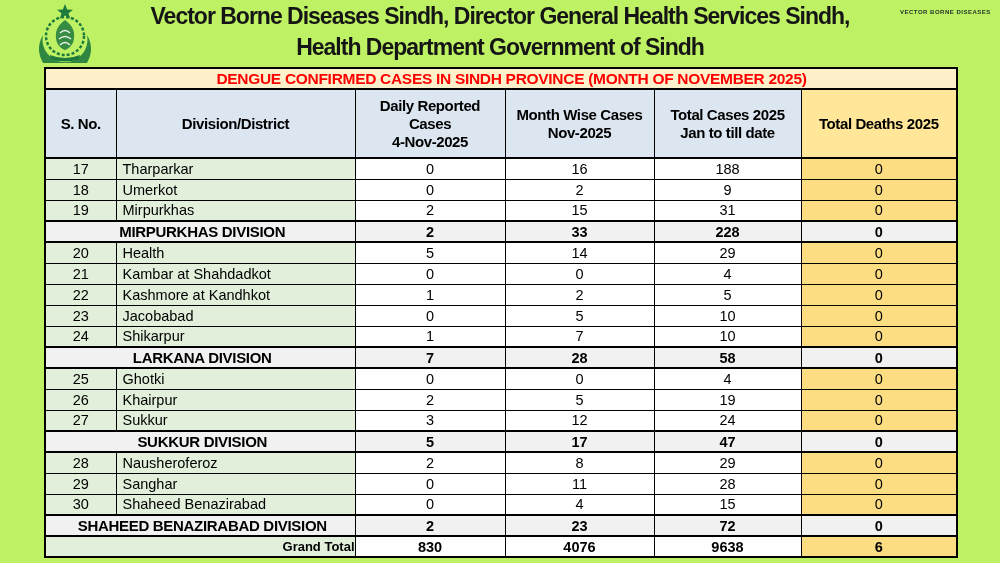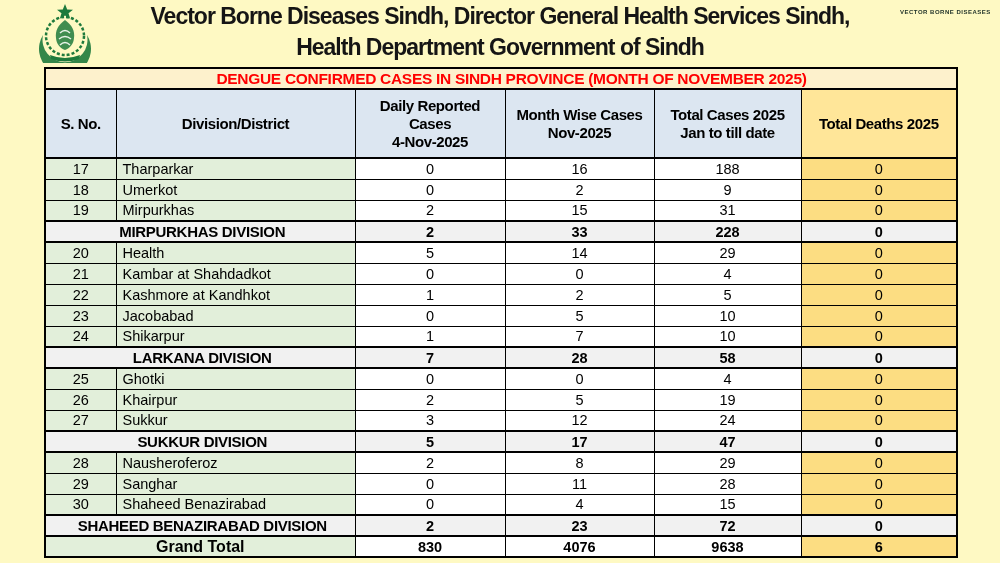--- a/index.html
+++ b/index.html
@@ -1,17 +1,17 @@
 <!DOCTYPE html>
 <html><head>
 <meta charset="utf-8">
 <style>
   * { box-sizing: border-box; margin: 0; padding: 0; }
   html, body { width: 1000px; height: 563px; background: #fff; font-family: "Liberation Sans", sans-serif; overflow: hidden; }
-  .page { position: relative; width: 1000px; height: 563px; background: #fef9c3; }
+  .page { position: relative; width: 1000px; height: 563px; background: #bef264; }
 
   
   .top-header { position: absolute; left: 0; top: 0; width: 1000px; height: 66px; }
   .sindh-emblem { position: absolute; left: 34px; top: 3px; width: 62px; height: 60px; }
   .title-block { position: absolute; left: 100px; right: 100px; top: 1px; text-align: center;
                  color: #151515; font-weight: bold; font-size: 23px; line-height: 31px; letter-spacing: -1px; }
   .vbd-logo { position: absolute; right: 14px; top: 7px; width: 86px; height: 52px; text-align: center; }
   .vbd-word { font-weight: bold; font-size: 31px; line-height: 30px; letter-spacing: -2px; font-family: "Liberation Sans", sans-serif; }
   .vbd-green { color: #1c7c3c; }
   .vbd-dark { color: #1e2228; }
@@ -35,21 +35,21 @@
   td.sno   { background: #e2efda; text-align: center; }
   td.name  { background: #e2efda; text-align: left; padding-left: 6px; }
   td.num   { background: #fff; text-align: center; }
   td.deaths{ background: #fcdd82; text-align: center; }
 
   tr.division td { background: #f1f1f1; font-weight: bold; border-top: 2px solid #000; border-bottom: 2px solid #000; }
   tr.division td.label { text-align: center; padding-left: 4px; font-size: 15px; letter-spacing: -0.3px; }
   tr.division td.num, tr.division td.deaths { background: #f1f1f1; }
 
   tr.grand td { font-weight: bold; border-top: 2px solid #000; border-bottom: 2px solid #000; }
-  tr.grand td.label { background: #e2efda; text-align: center; font-size: 16px; }
+  tr.grand td.label { background: #e2efda; text-align: right; font-size: 13px; }
   tr.grand td.num { background: #fff; text-align: center; }
   tr.grand td.deaths { background: #fcdd82; text-align: center; }
 </style>
 </head>
 <body>
 
 <div class="page">
 
   <div class="top-header">
     <svg class="sindh-emblem" viewBox="0 0 62 60">

